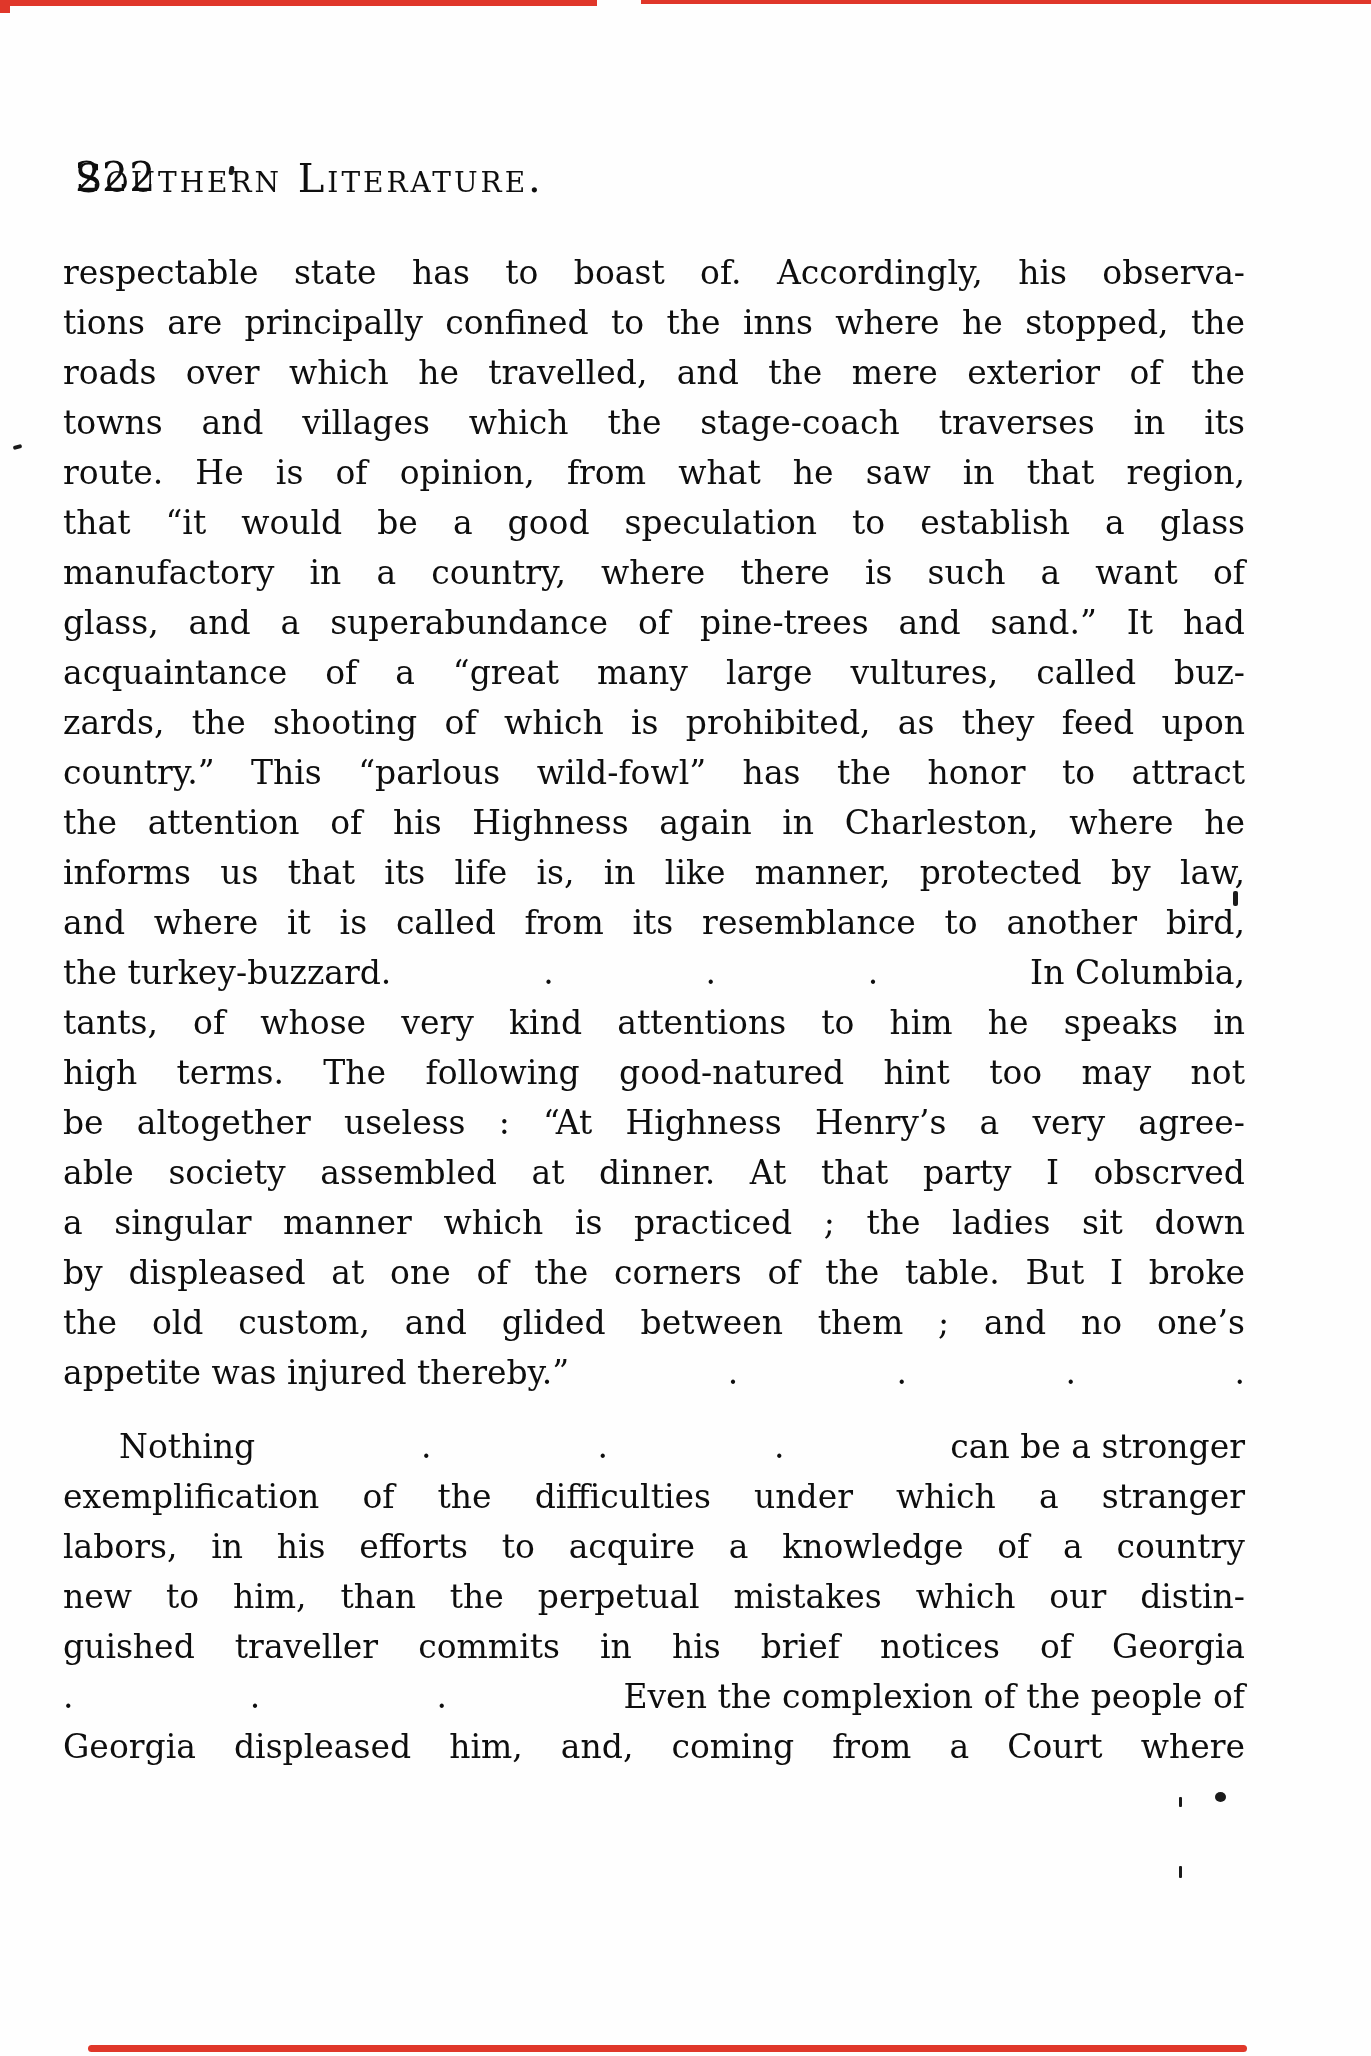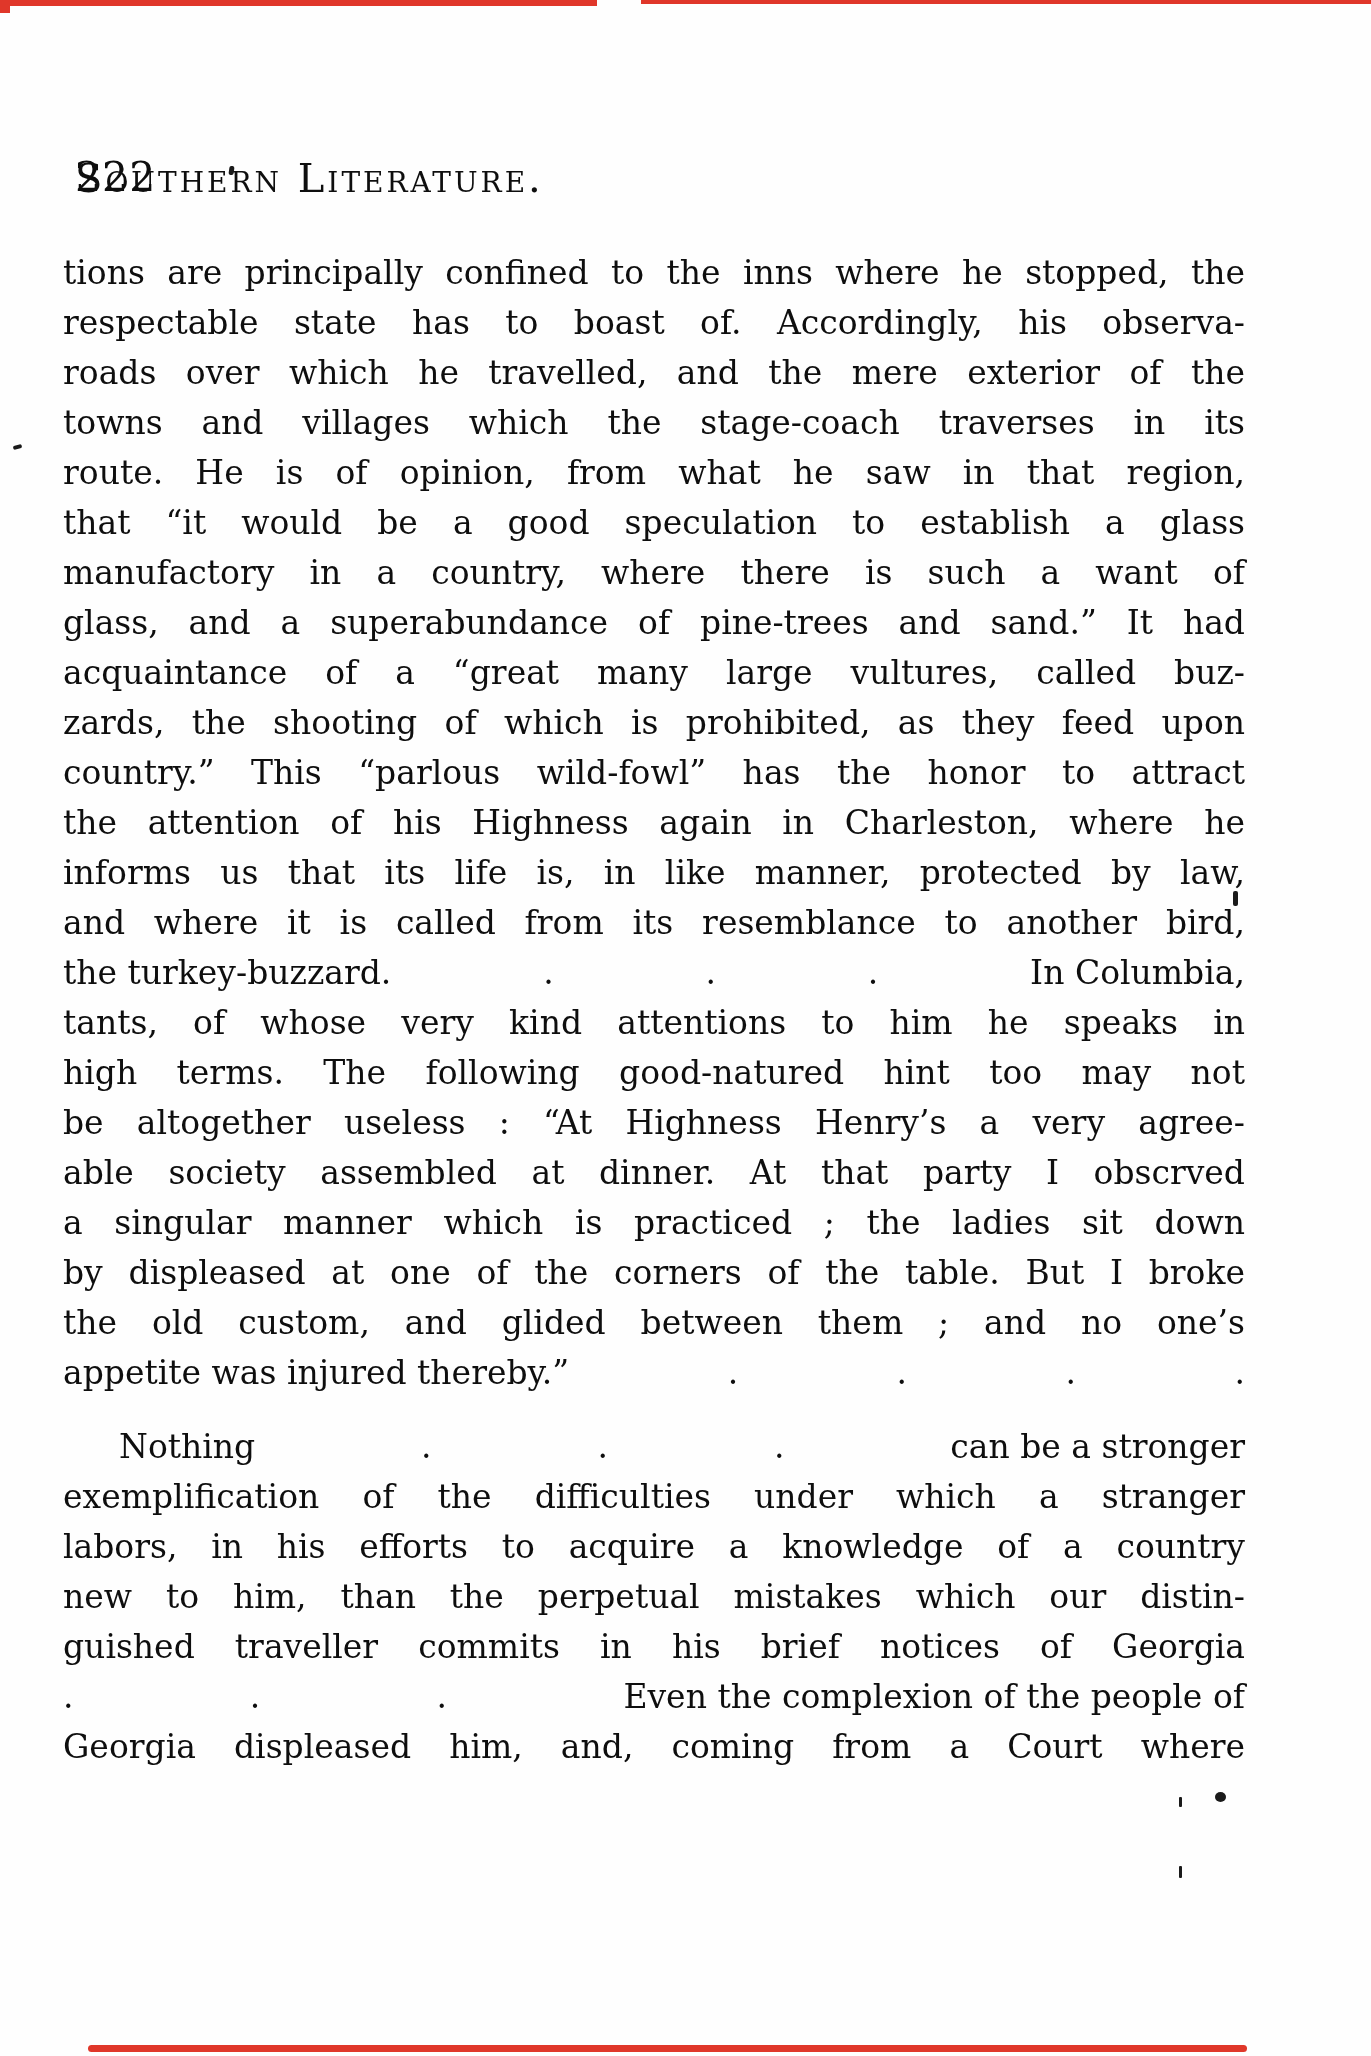--- a/index.html
+++ b/index.html
@@ -92,22 +92,22 @@
   <div class="artifact artifact-top-notch"></div>
   <div class="artifact artifact-top-right"></div>
   <div class="artifact artifact-bottom"></div>
 
   <header class="page-header">
     <span class="page-number">222</span>
     <h1 class="header-title">Southern Literature.</h1>
   </header>
 
   <main id="body-lines" class="body-text">
+      <div class="line">respectable state has to boast of.  Accordingly, his observa-</div>
       <div class="line">tions are principally confined to the inns where he stopped, the</div>
-      <div class="line">respectable state has to boast of.  Accordingly, his observa-</div>
       <div class="line">roads over which he travelled, and the mere exterior of the</div>
       <div class="line">towns and villages which the stage-coach traverses in its</div>
       <div class="line">route.  He is of opinion, from what he saw in that region,</div>
       <div class="line">that “it would be a good speculation to establish a glass</div>
       <div class="line">manufactory in a country, where there is such a want of</div>
       <div class="line">glass, and a superabundance of pine-trees and sand.” It had</div>
       <div class="line">acquaintance of a “great many large vultures, called buz-</div>
       <div class="line">zards, the shooting of which is prohibited, as they feed upon</div>
       <div class="line">country.”  This “parlous wild-fowl” has the honor to attract</div>
       <div class="line">the attention of his Highness again in Charleston, where he</div>

